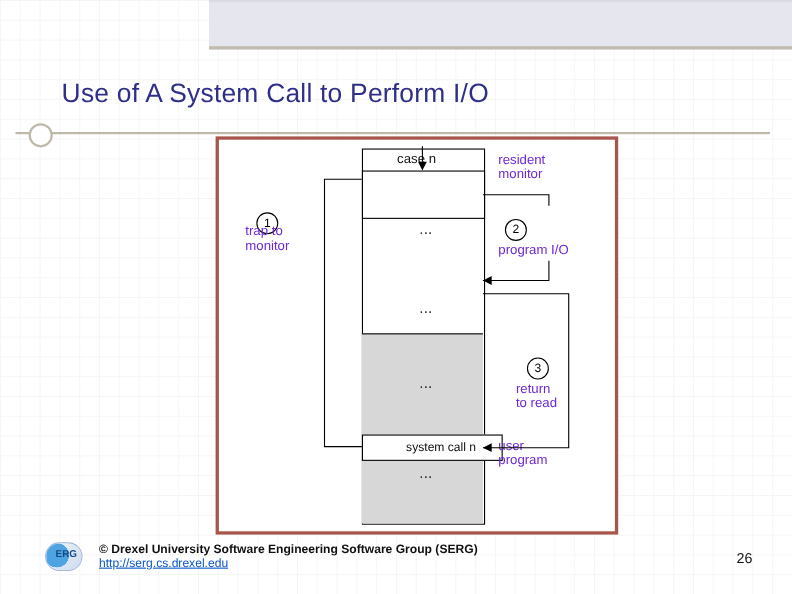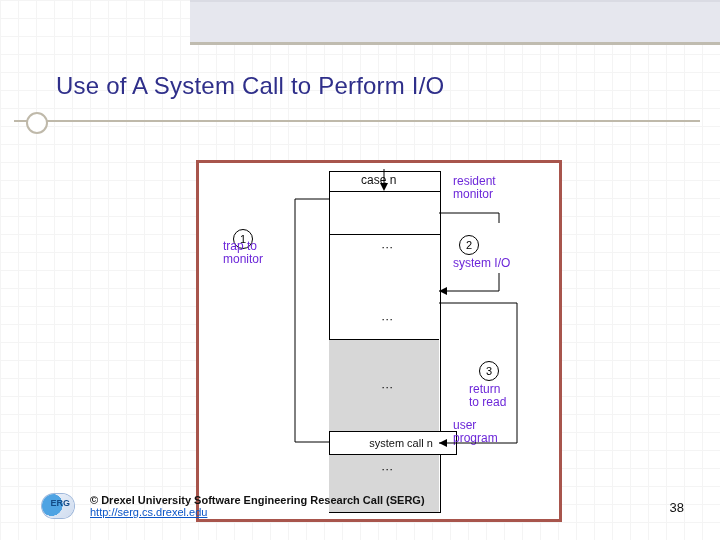--- a/index.html
+++ b/index.html
@@ -39,21 +39,20 @@
     position:absolute;left:26px;top:112px;width:18px;height:18px;
     border:2px solid #bfb9aa;border-radius:50%;
     background:#fff;
   }
 
   
   .canvas{
     position:absolute;left:196px;top:124px;width:360px;height:356px;
     border:3px solid #a8554c;
     background:#fff;
-    margin-top:36px;
   }
   .mem{
     position:absolute;left:130px;top:8px;width:110px;height:340px;
     border:1px solid #000;
   }
   .case-box{
     position:absolute;left:130px;top:28px;width:110px;height:42px;
     border:1px solid #000;
   }
   .case-lbl{
@@ -87,21 +86,21 @@
   }
   .c1{left:34px;top:66px}
   .c2{left:260px;top:72px}
   .c3{left:280px;top:198px}
 
   .lbl{position:absolute;font-size:12px;color:#6d28d9;line-height:13px}
   .lbl1{left:24px;top:77px}
   .lbl2{left:254px;top:94px}
   .lbl3{left:270px;top:220px}
   .lbl-res{left:254px;top:12px}
-  .lbl-up{left:254px;top:256px}
+  .lbl-up{left:254px;top:272px}
 
   svg.wires{position:absolute;inset:0;overflow:visible}
   svg.wires path,svg.wires line{stroke:#000;stroke-width:1;fill:none}
   .ah{fill:#000}
 
   
   .footer{
     position:absolute;left:90px;right:40px;top:494px;
     font-size:11px;color:#111;font-family:Verdana,Geneva,sans-serif;
   }
@@ -151,21 +150,21 @@
 ·</div>
 
   <div class="circ c1">1</div>
   <div class="circ c2">2</div>
   <div class="circ c3">3</div>
 
   <div class="lbl lbl-res" style="white-space:pre">resident
 monitor</div>
   <div class="lbl lbl1" style="white-space:pre">trap to
 monitor</div>
-  <div class="lbl lbl2">system I/O</div>
+  <div class="lbl lbl2">program I/O</div>
   <div class="lbl lbl3" style="white-space:pre">return
 to read</div>
   <div class="lbl lbl-up" style="white-space:pre">user
 program</div>
 
   <svg class="wires" viewBox="0 0 360 356">
 
     <path d="M130 279 L96 279 L96 36 L130 36"></path>
 
     <path d="M185 6 L185 26"></path>
@@ -177,16 +176,16 @@
 
     <path d="M240 140 L318 140 L318 280 L240 280"></path>
     <polygon class="ah" points="240,280 248,276 248,284"></polygon>
   </svg>
 </div>
 
 <div class="logo">
   <span>ERG</span>
 </div>
 <div class="footer">
-  <b>© Drexel University Software Engineering Research Call (SERG)</b><br>
+  <b>© Drexel University Software Engineering Software Group (SERG)</b><br>
   <a href="#">http://serg.cs.drexel.edu</a>
 </div>
-<div class="pgnum">38</div>
+<div class="pgnum">26</div>
 
 </body></html>

